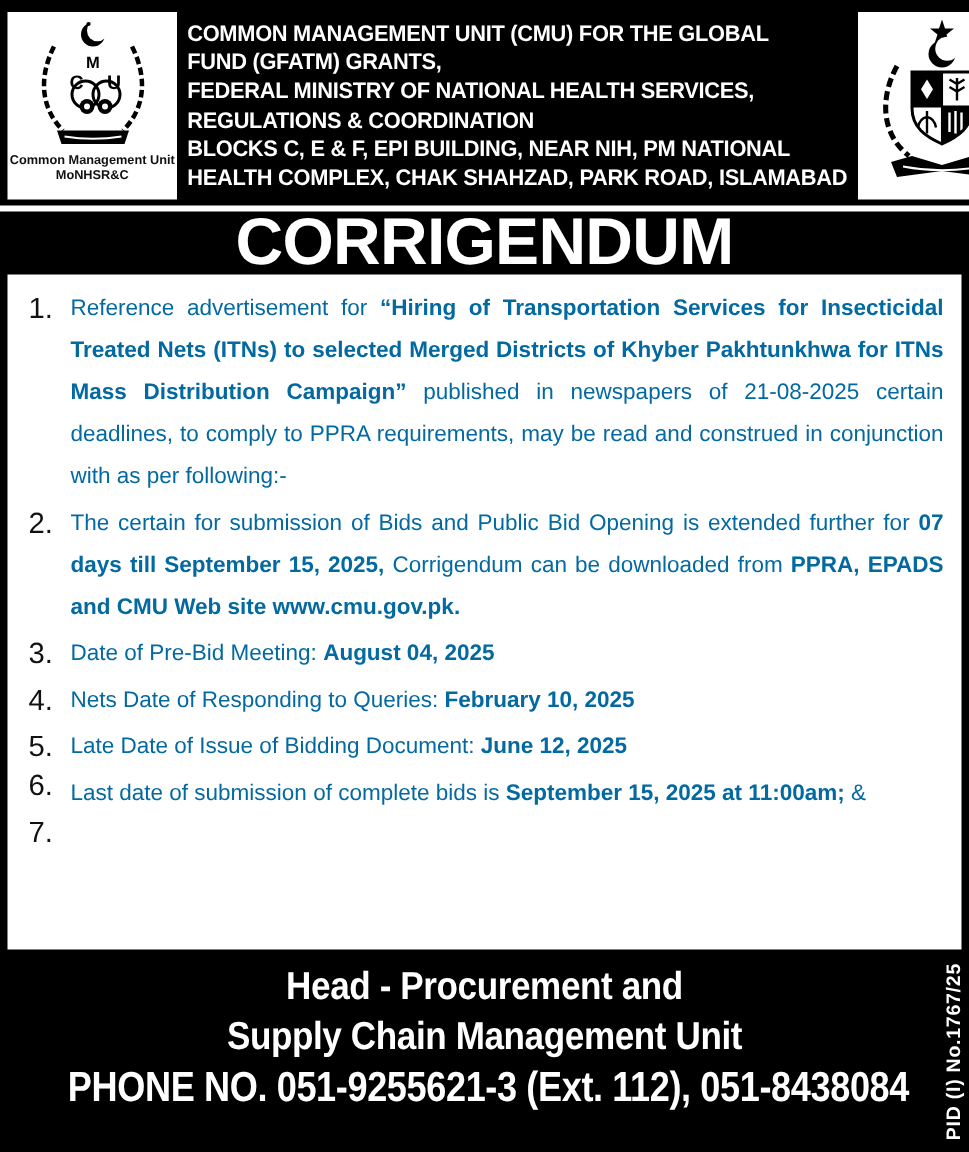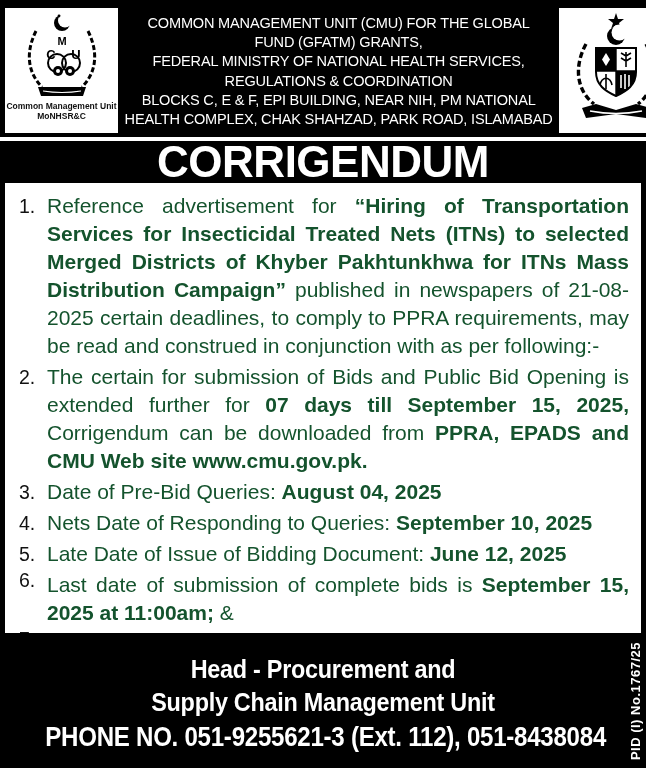--- a/index.html
+++ b/index.html
@@ -13,39 +13,39 @@
   }
 
   
   .header { display:flex; height:137px; padding:5px 5px 0 5px; }
   .logo-box {
     flex:none; width:113px; height:125px; margin-top:3px;
     background:#fff; display:flex; flex-direction:column;
     align-items:center; justify-content:flex-start; padding-top:3px;
   }
   .logo-caption { text-align:left; font-weight:bold; font-size:8.5px; line-height:10px; color:#111; }
-  .header-text { flex:1; color:#fff; text-align:center; font-weight:normal;
+  .header-text { flex:1; color:#fff; font-weight:bold;
     font-size:15px; line-height:19.2px; padding-top:8px; letter-spacing:-0.2px; }
   .header-text .hline { white-space:nowrap; transform:scaleX(0.97); transform-origin:center; }
 
   
   .title-band { height:46px; border-top:4px solid #fff;
     display:flex; align-items:center; justify-content:center; }
   .title-band h1 { color:#fff; font-size:44px; font-weight:bold; letter-spacing:-0.5px; }
 
   
   .body { margin:0 5px; height:450px; background:#fff; padding:9px 12px 0 6px; overflow:hidden; }
   .item { display:flex; margin-bottom:3px; }
   .num { flex:none; width:36px; padding-left:8px; font-size:19.5px; line-height:28px; color:#111; }
-  .para { flex:1; font-size:21px; line-height:28px; color:#14532d; text-align:justify; }
+  .para { flex:1; font-size:15px; line-height:28px; color:#0369a1; text-align:justify; }
   .b { font-weight:bold; }
   .item:nth-child(6) .num, .item:nth-child(7) .num { position:relative; top:-5px; }
 
   
-  .footer { height:120px; color:#fff; text-align:center; font-weight:bold; padding-top:20px; }
+  .footer { height:120px; color:#fff; text-align:center; font-weight:bold; padding-top:8px; }
   .footer .fline { font-size:26px; line-height:33px; white-space:nowrap;
     transform:scaleX(0.9); transform-origin:center; letter-spacing:-0.3px; }
   .footer .fline.phone { font-size:28px; line-height:36px; transform:scaleX(0.86); }
 
   .pid {
     position:absolute; right:3px; bottom:8px;
     writing-mode:vertical-rl; transform:rotate(180deg);
     color:#fff; font-weight:bold; font-size:13px; letter-spacing:0.5px;
     white-space:nowrap;
   }
@@ -125,25 +125,25 @@
       <div class="item">
         <span class="num">1.</span>
         <p class="para"><span>Reference advertisement for </span><span class="b">“Hiring of Transportation Services for Insecticidal Treated Nets (ITNs) to selected Merged Districts of Khyber Pakhtunkhwa for ITNs Mass Distribution Campaign”</span><span> published in newspapers of 21-08-2025 certain deadlines, to comply to PPRA requirements, may be read and construed in conjunction with as per following:-</span></p>
       </div>
       <div class="item">
         <span class="num">2.</span>
         <p class="para"><span>The certain for submission of Bids and Public Bid Opening is extended further for </span><span class="b">07 days till September 15, 2025,</span><span> Corrigendum can be downloaded from </span><span class="b">PPRA, EPADS and CMU Web site www.cmu.gov.pk.</span></p>
       </div>
       <div class="item">
         <span class="num">3.</span>
-        <p class="para"><span>Date of Pre-Bid Queries: </span><span class="b">August 04, 2025</span></p>
+        <p class="para"><span>Date of Pre-Bid Meeting: </span><span class="b">August 04, 2025</span></p>
       </div>
       <div class="item">
         <span class="num">4.</span>
-        <p class="para"><span>Nets Date of Responding to Queries: </span><span class="b">September 10, 2025</span></p>
+        <p class="para"><span>Nets Date of Responding to Queries: </span><span class="b">February 10, 2025</span></p>
       </div>
       <div class="item">
         <span class="num">5.</span>
         <p class="para"><span>Late Date of Issue of Bidding Document: </span><span class="b">June 12, 2025</span></p>
       </div>
       <div class="item">
         <span class="num">6.</span>
         <p class="para"><span>Last date of submission of complete bids is </span><span class="b">September 15, 2025 at 11:00am;</span><span> &amp;</span></p>
       </div>
       <div class="item">

